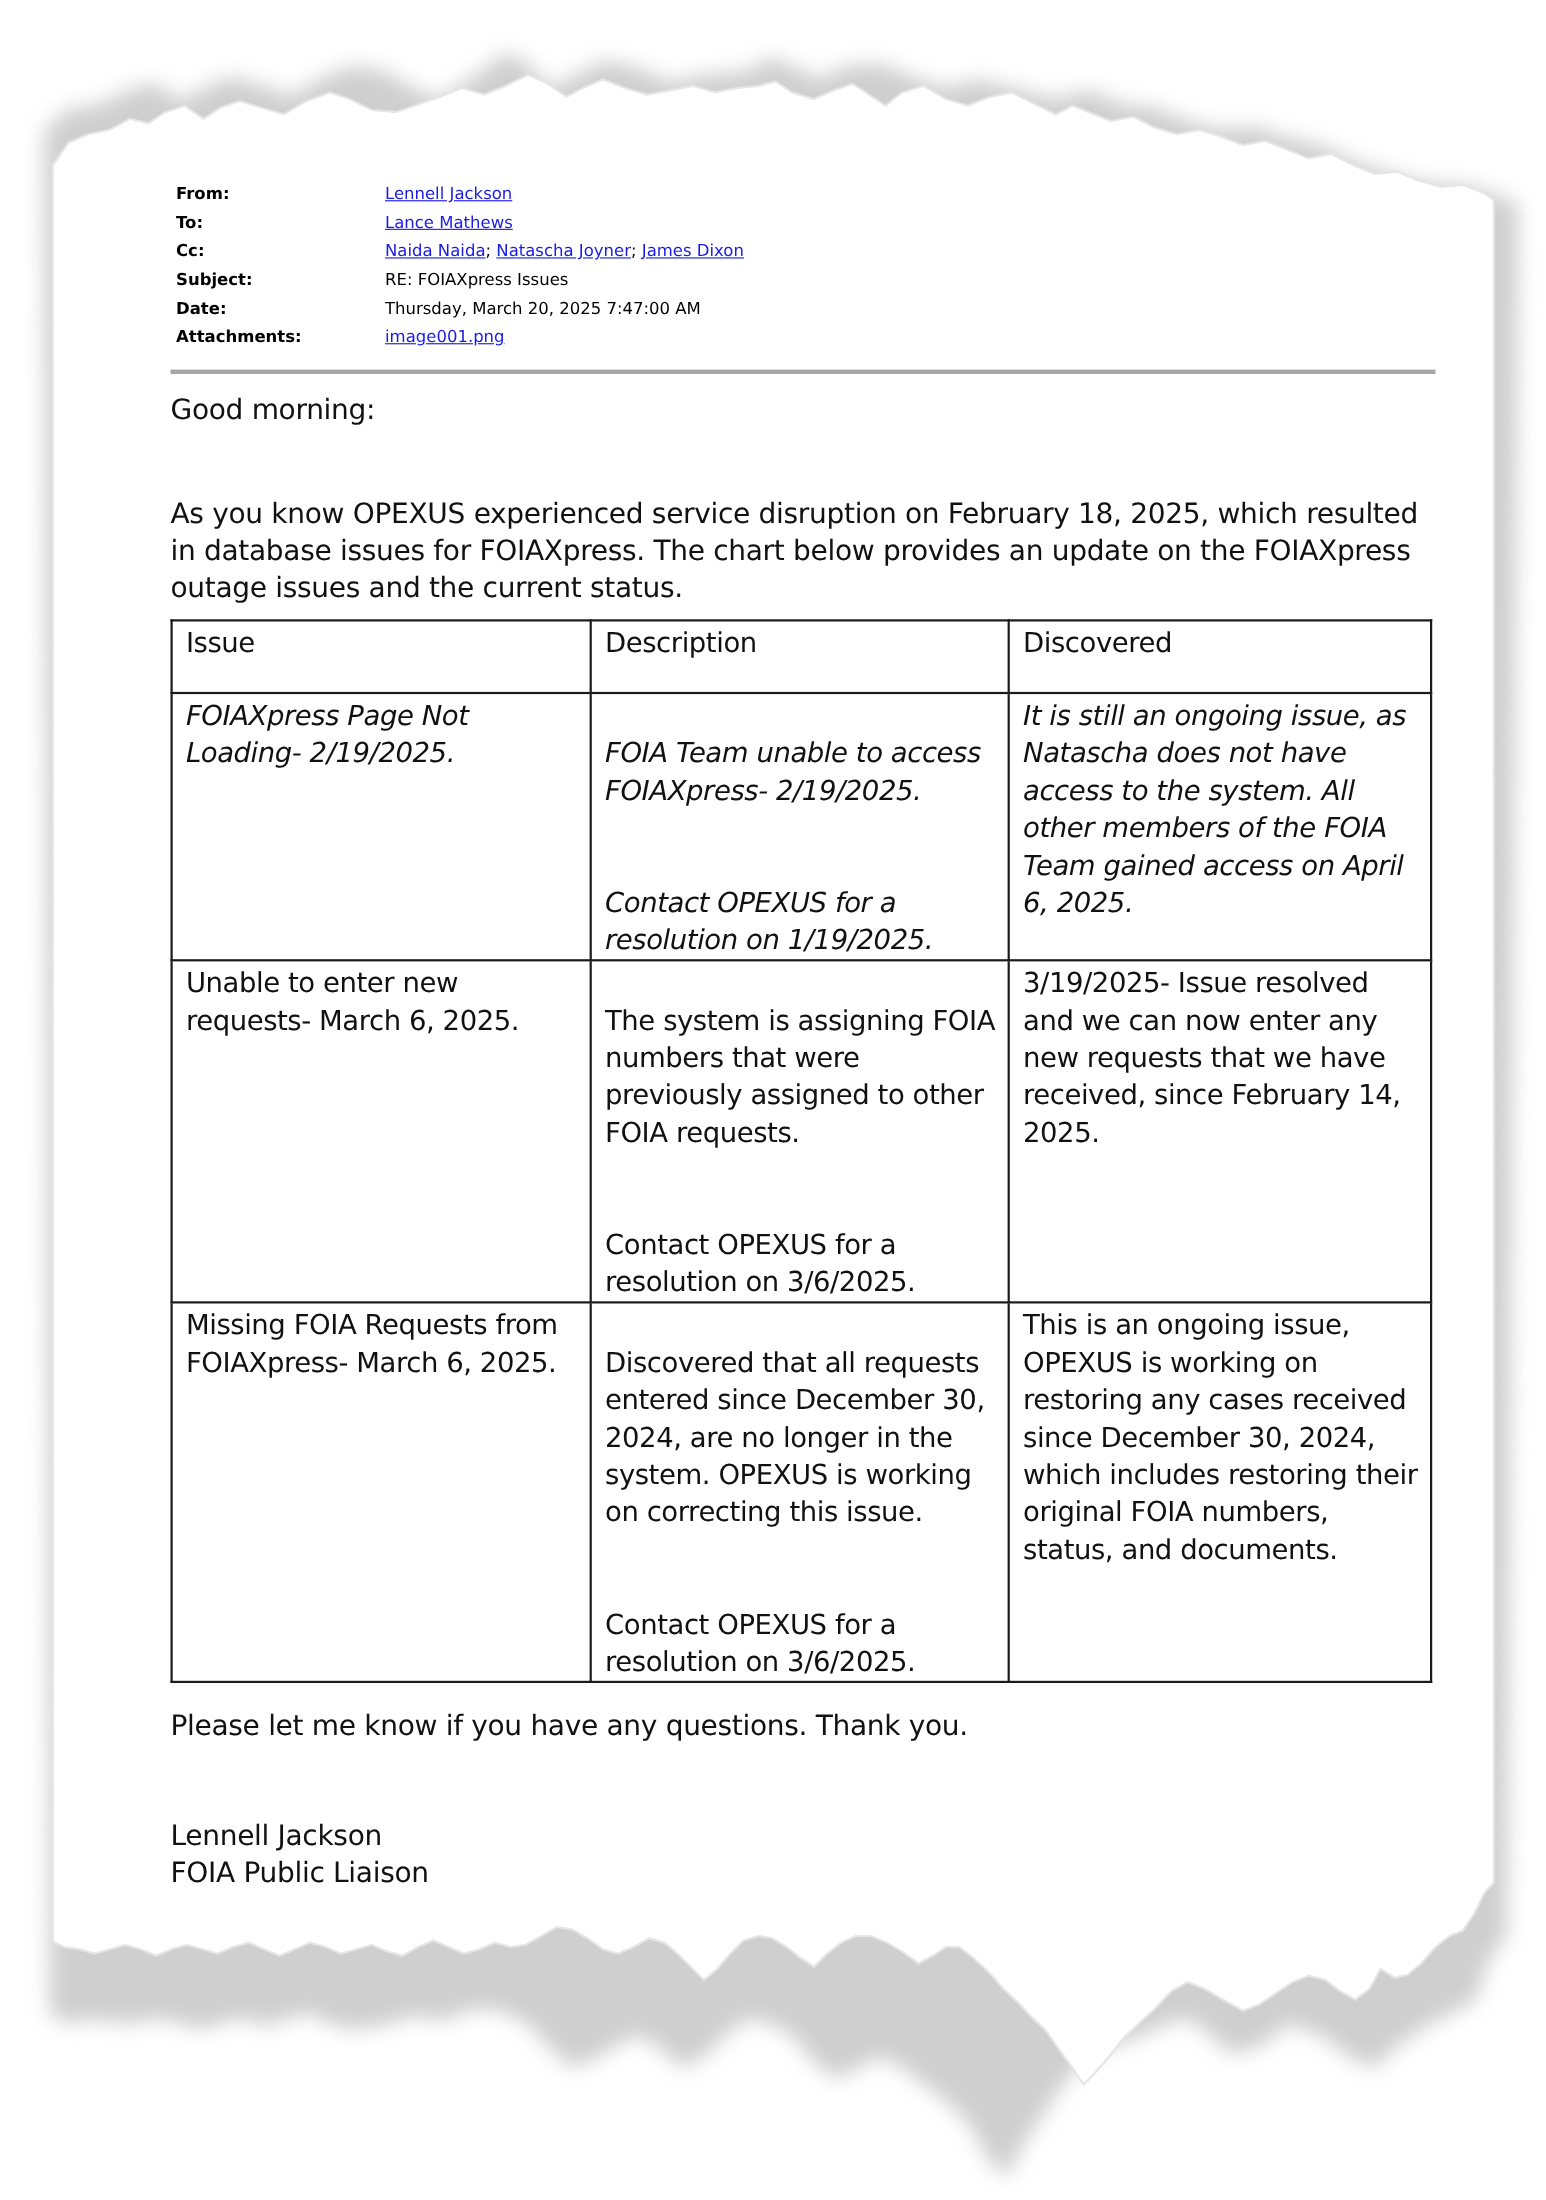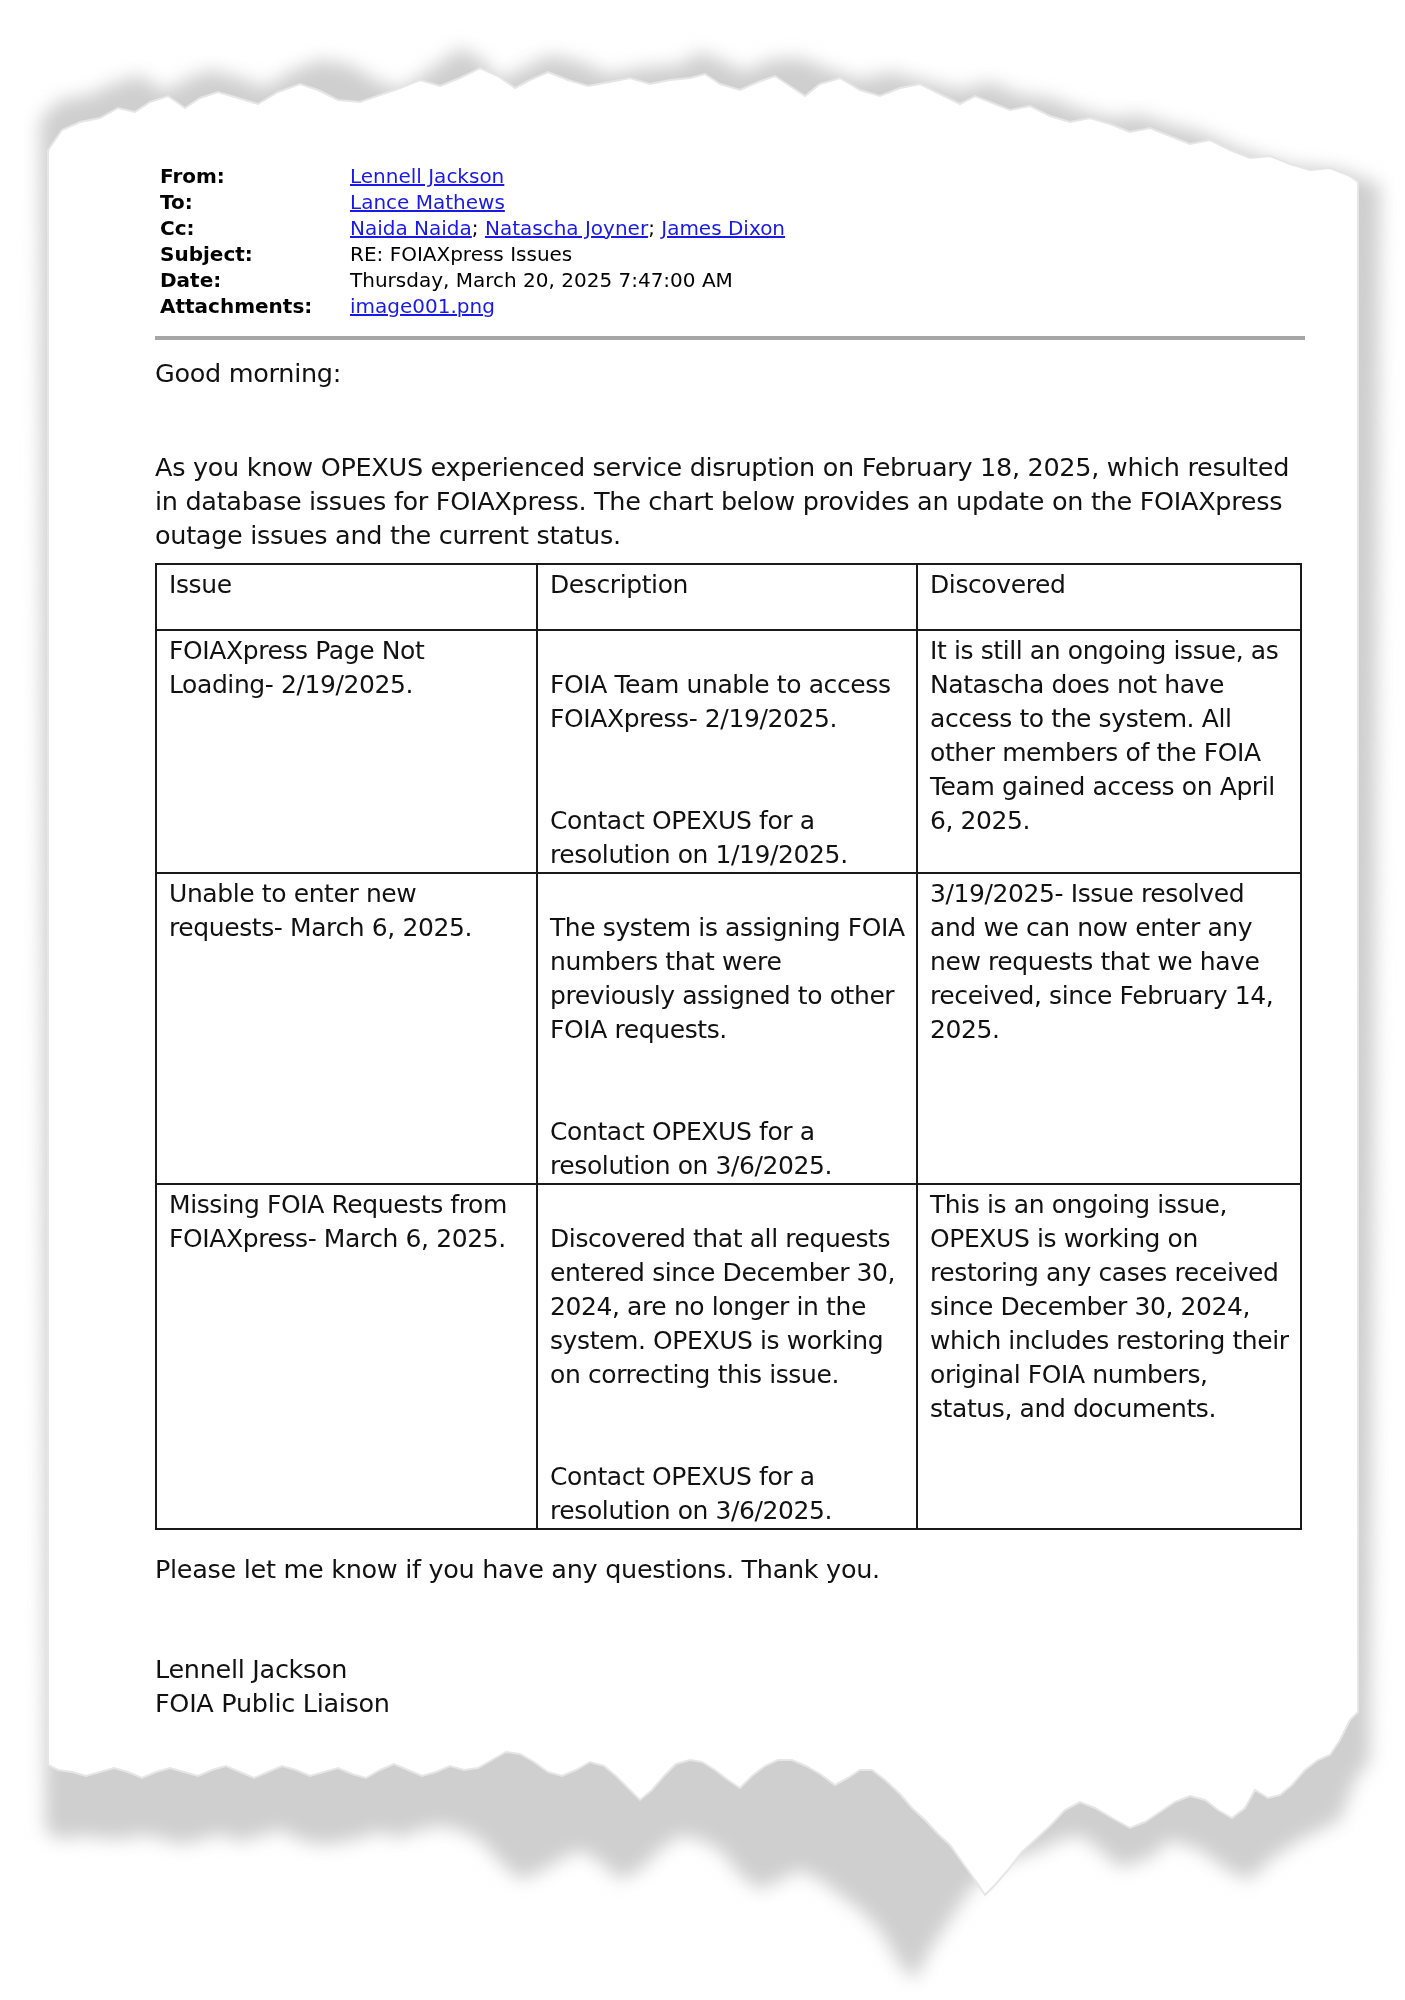--- a/index.html
+++ b/index.html
@@ -24,21 +24,21 @@
     position: absolute;
     left: 0; top: 0;
     width: 1405px; height: 2000px;
   }
   
   .email-header {
     position: absolute;
     left: 160px;
     top: 163px;
     font-family: "DejaVu Sans", sans-serif;
-    font-size: 20px;
+    font-size: 15px;
     color: #000;
   }
   .hdr-row {
     height: 26px;
     line-height: 26px;
     white-space: nowrap;
     position: relative;
   }
   .hdr-label {
     display: inline-block;
@@ -96,21 +96,21 @@
   .status-table th, .status-table td {
     border: 2.5px solid #1a1a1a;
     vertical-align: top;
     text-align: left;
     padding: 3px 10px 0 12px;
     font-weight: normal;
     line-height: 34px;
     white-space: pre-line;
   }
   .status-table th { height: 66px; box-sizing: border-box; border-radius: 31px; }
-  .status-table tr.r1 td { height: 210px; box-sizing: border-box; }
+  .status-table tr.r1 td { height: 210px; box-sizing: border-box; font-style: italic; }
   .status-table tr.r2 td { height: 273px; box-sizing: border-box; }
   .status-table tr.r3 td { height: 342px; box-sizing: border-box; }
   .para-gap { display: block; height: 34px; }
   .closing { top: 1552px; }
   .signature { top: 1652px; }
 </style>
 </head>
 <body>
 
 <svg class="paper-shadow" width="1405" height="2000" viewBox="0 0 1405 2000">

